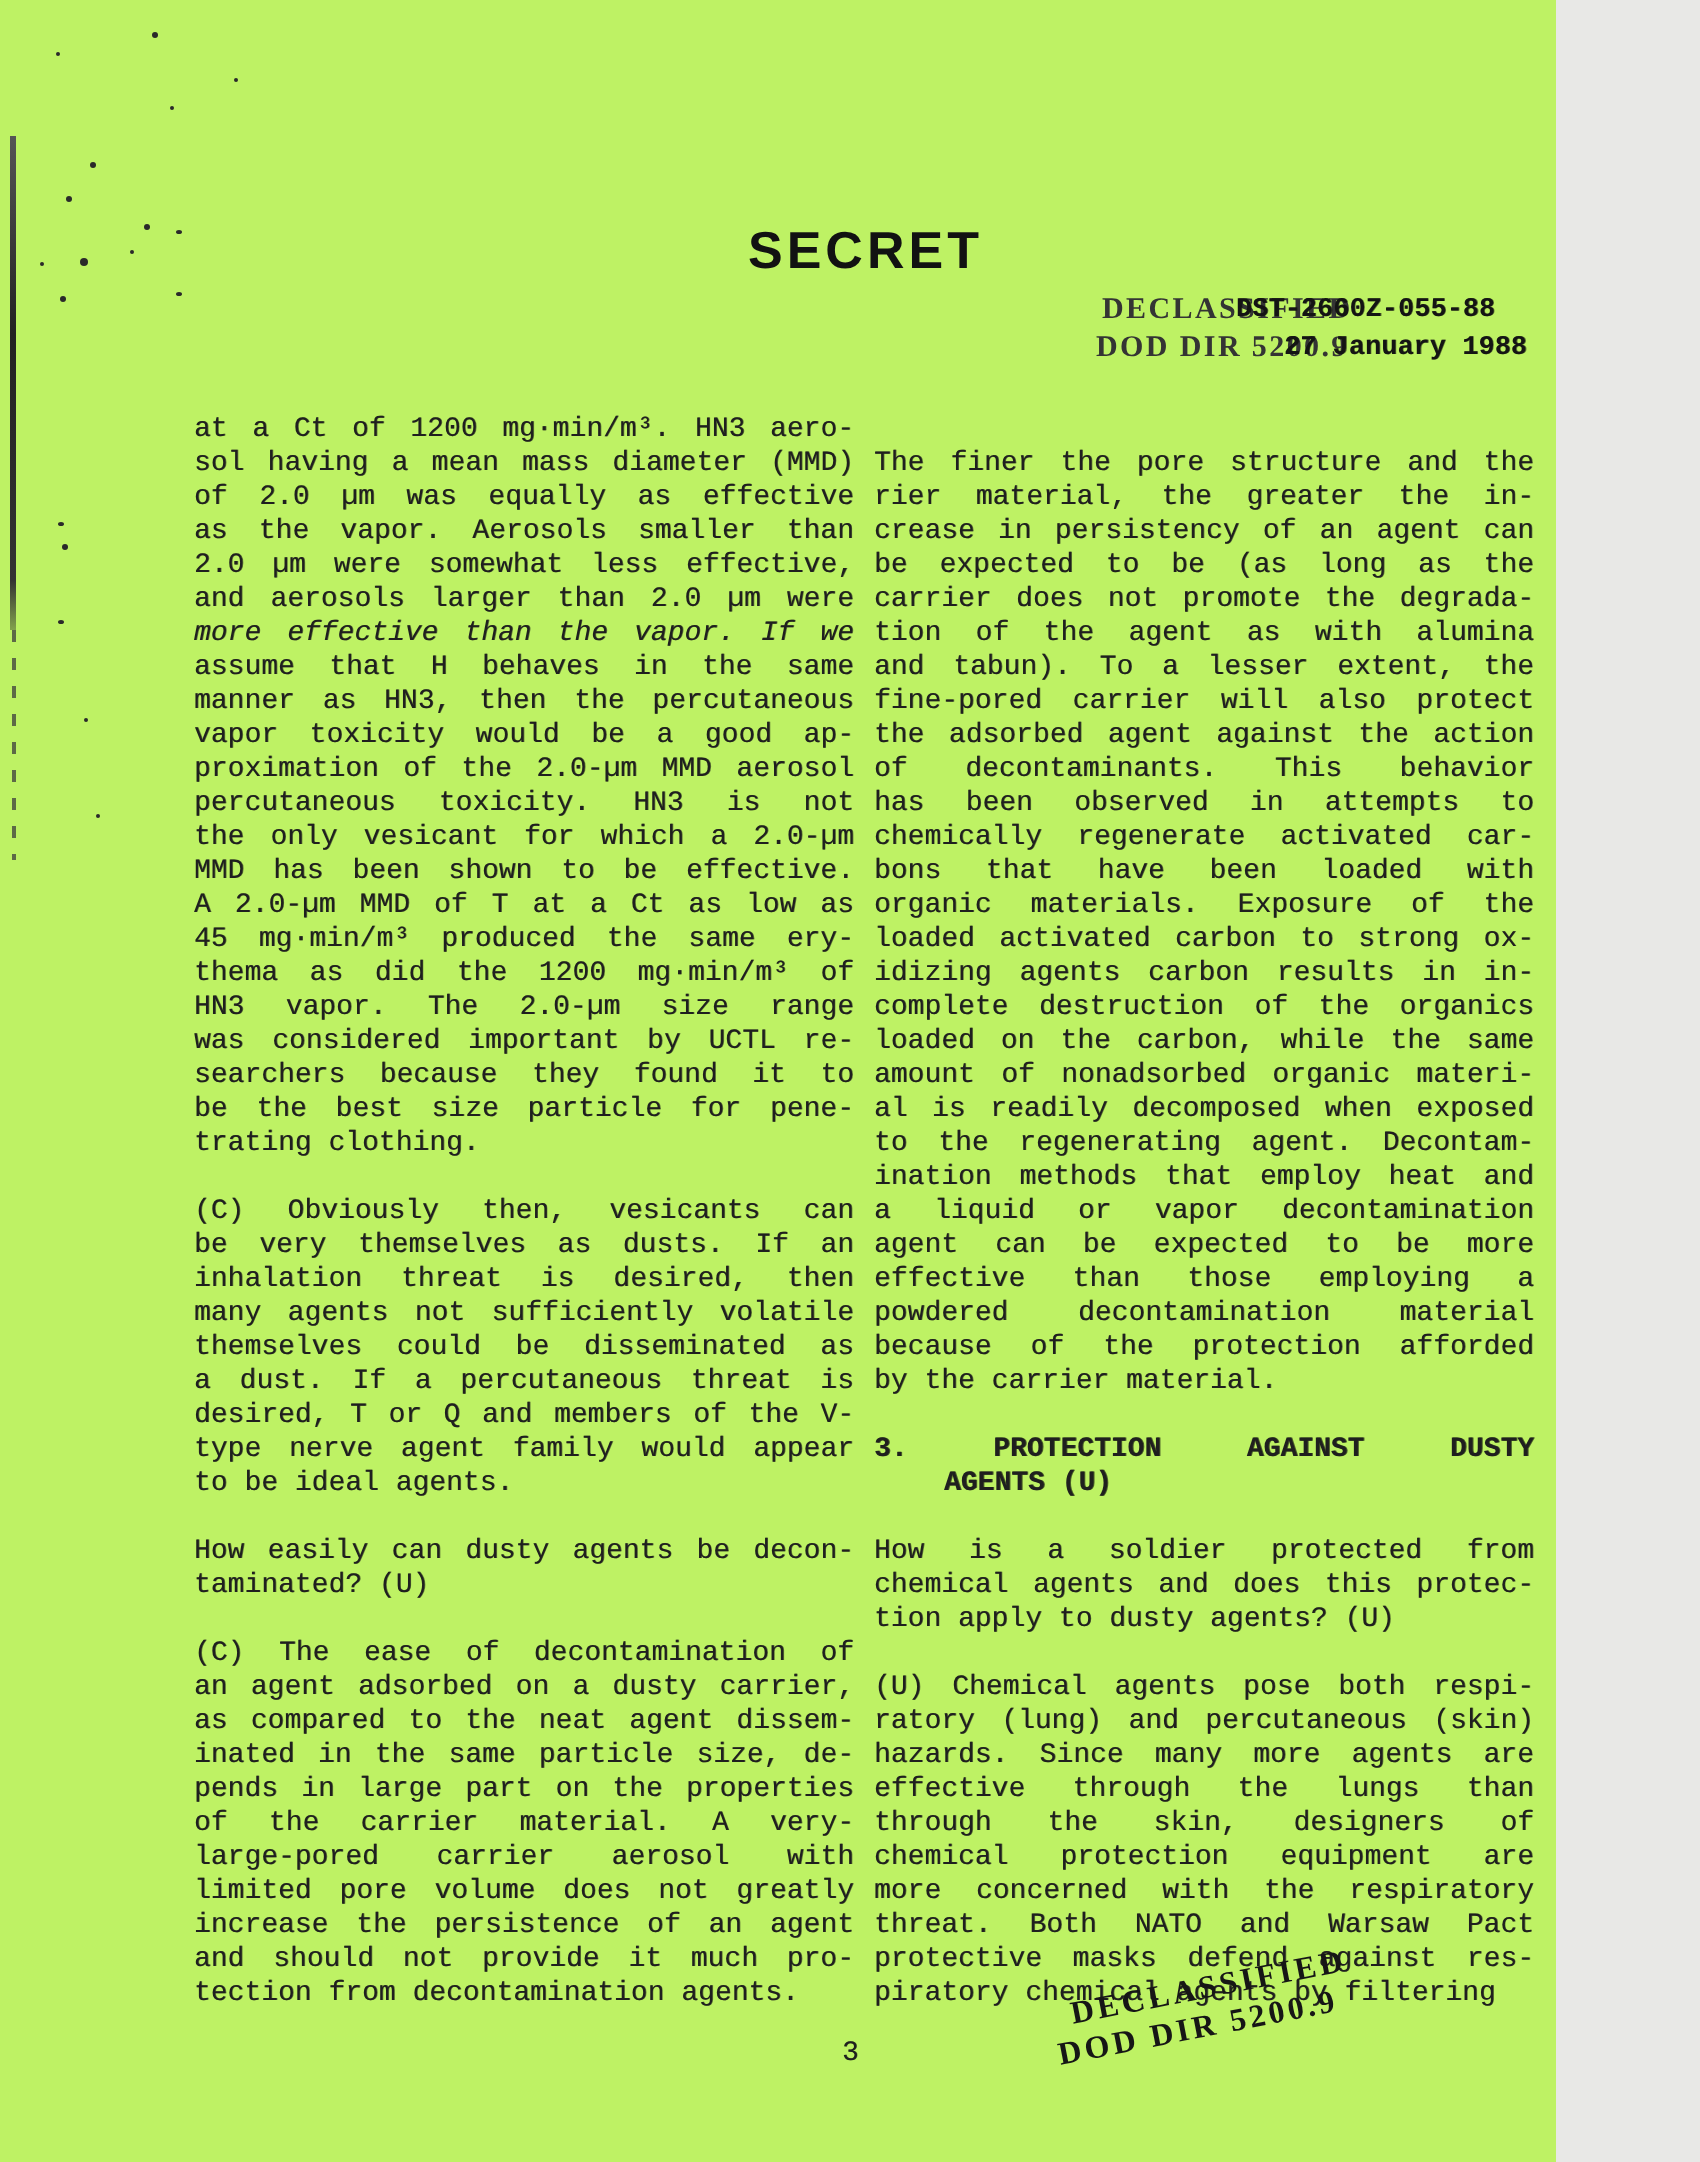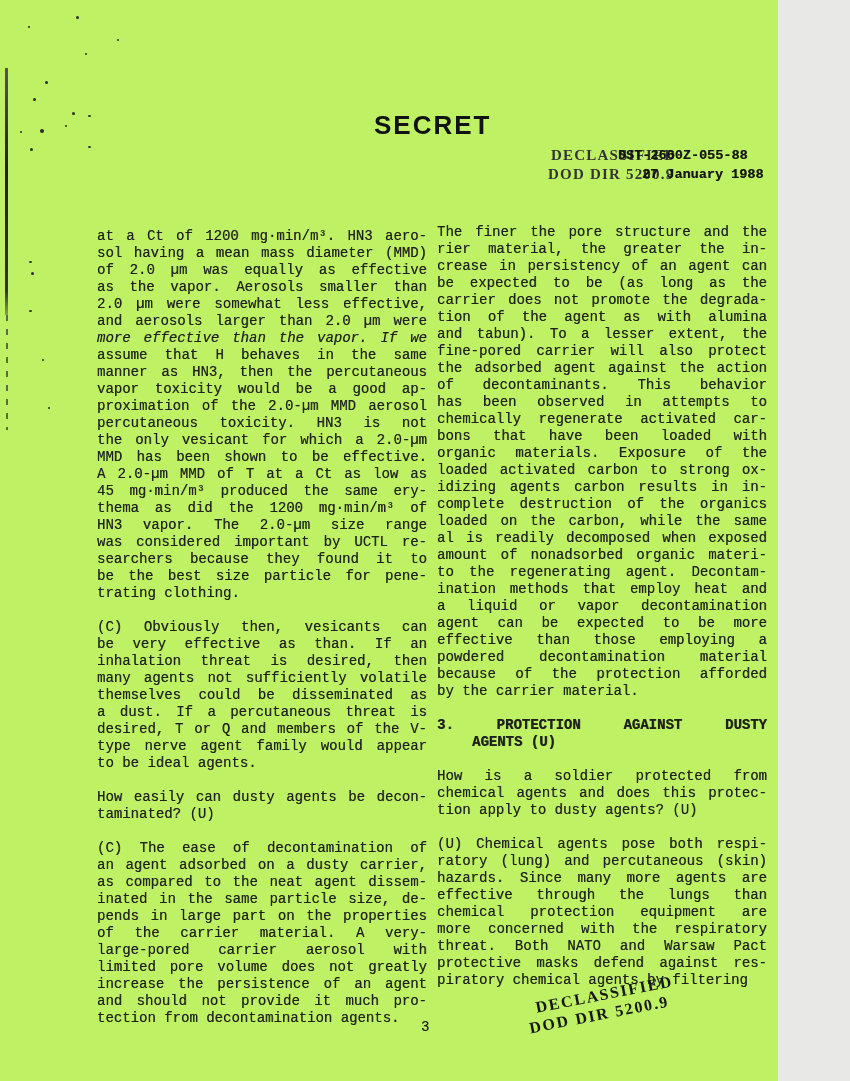--- a/index.html
+++ b/index.html
@@ -34,21 +34,21 @@
   #stamp-dod-dir{left:548px;top:166px;}
   #typed-docnum{left:618px;top:148px;text-align:center;}
   #typed-date{left:642px;top:167px;}
 
   
   .column{
     position:absolute;top:207px;width:330px;
     font-size:14px;line-height:17px;
     text-shadow:0.35px 0 0 rgba(20,20,20,.55);
   }
-  #column-left{left:97px;margin-top:21px;}
+  #column-left{left:97px;}
   #column-right{left:437px;margin-top:17px;}
   .block{margin:0 0 17px 0;}
   .block:last-child{margin-bottom:0;}
   .line{
     text-align:justify;text-align-last:justify;
     white-space:normal;min-height:17px;
   }
   .line.last{text-align-last:left;}
   .line.it{font-style:italic;}
   .line.ind{padding-left:35px;}
@@ -115,21 +115,21 @@
         <div class="line">45 mg·min/m³ produced the same ery-</div>
         <div class="line">thema as did the 1200 mg·min/m³ of</div>
         <div class="line">HN3 vapor. The 2.0-µm size range</div>
         <div class="line">was considered important by UCTL re-</div>
         <div class="line">searchers because they found it to</div>
         <div class="line">be the best size particle for pene-</div>
         <div class="line last">trating clothing.</div>
       </div>
       <div class="block para">
         <div class="line">(C) Obviously then, vesicants can</div>
-        <div class="line">be very effective as than. If an</div>
+        <div class="line">be very themselves as dusts. If an</div>
         <div class="line">inhalation threat is desired, then</div>
         <div class="line">many agents not sufficiently volatile</div>
         <div class="line">themselves could be disseminated as</div>
         <div class="line">a dust. If a percutaneous threat is</div>
         <div class="line">desired, T or Q and members of the V-</div>
         <div class="line">type nerve agent family would appear</div>
         <div class="line last">to be ideal agents.</div>
       </div>
       <div class="block heading-underline">
         <div class="line">How easily can dusty agents be decon-</div>
@@ -162,22 +162,22 @@
         <div class="line">the adsorbed agent against the action</div>
         <div class="line">of decontaminants. This behavior</div>
         <div class="line">has been observed in attempts to</div>
         <div class="line">chemically regenerate activated car-</div>
         <div class="line">bons that have been loaded with</div>
         <div class="line">organic materials. Exposure of the</div>
         <div class="line">loaded activated carbon to strong ox-</div>
         <div class="line">idizing agents carbon results in in-</div>
         <div class="line">complete destruction of the organics</div>
         <div class="line">loaded on the carbon, while the same</div>
+        <div class="line">amount of nonadsorbed organic materi-</div>
         <div class="line">al is readily decomposed when exposed</div>
-        <div class="line">amount of nonadsorbed organic materi-</div>
         <div class="line">to the regenerating agent. Decontam-</div>
         <div class="line">ination methods that employ heat and</div>
         <div class="line">a liquid or vapor decontamination</div>
         <div class="line">agent can be expected to be more</div>
         <div class="line">effective than those employing a</div>
         <div class="line">powdered decontamination material</div>
         <div class="line">because of the protection afforded</div>
         <div class="line last">by the carrier material.</div>
       </div>
       <div class="block heading-bold">
@@ -187,20 +187,21 @@
       <div class="block heading-underline">
         <div class="line">How is a soldier protected from</div>
         <div class="line">chemical agents and does this protec-</div>
         <div class="line last">tion apply to dusty agents? (U)</div>
       </div>
       <div class="block para">
         <div class="line">(U) Chemical agents pose both respi-</div>
         <div class="line">ratory (lung) and percutaneous (skin)</div>
         <div class="line">hazards. Since many more agents are</div>
         <div class="line">effective through the lungs than</div>
+        <div class="line">through the skin, designers of</div>
         <div class="line">chemical protection equipment are</div>
         <div class="line">more concerned with the respiratory</div>
         <div class="line">threat. Both NATO and Warsaw Pact</div>
         <div class="line">protective masks defend against res-</div>
         <div class="line last">piratory chemical agents by filtering</div>
       </div>
     </div>
 
   <div class="page-number">3</div>
   <div class="footer-stamp">

